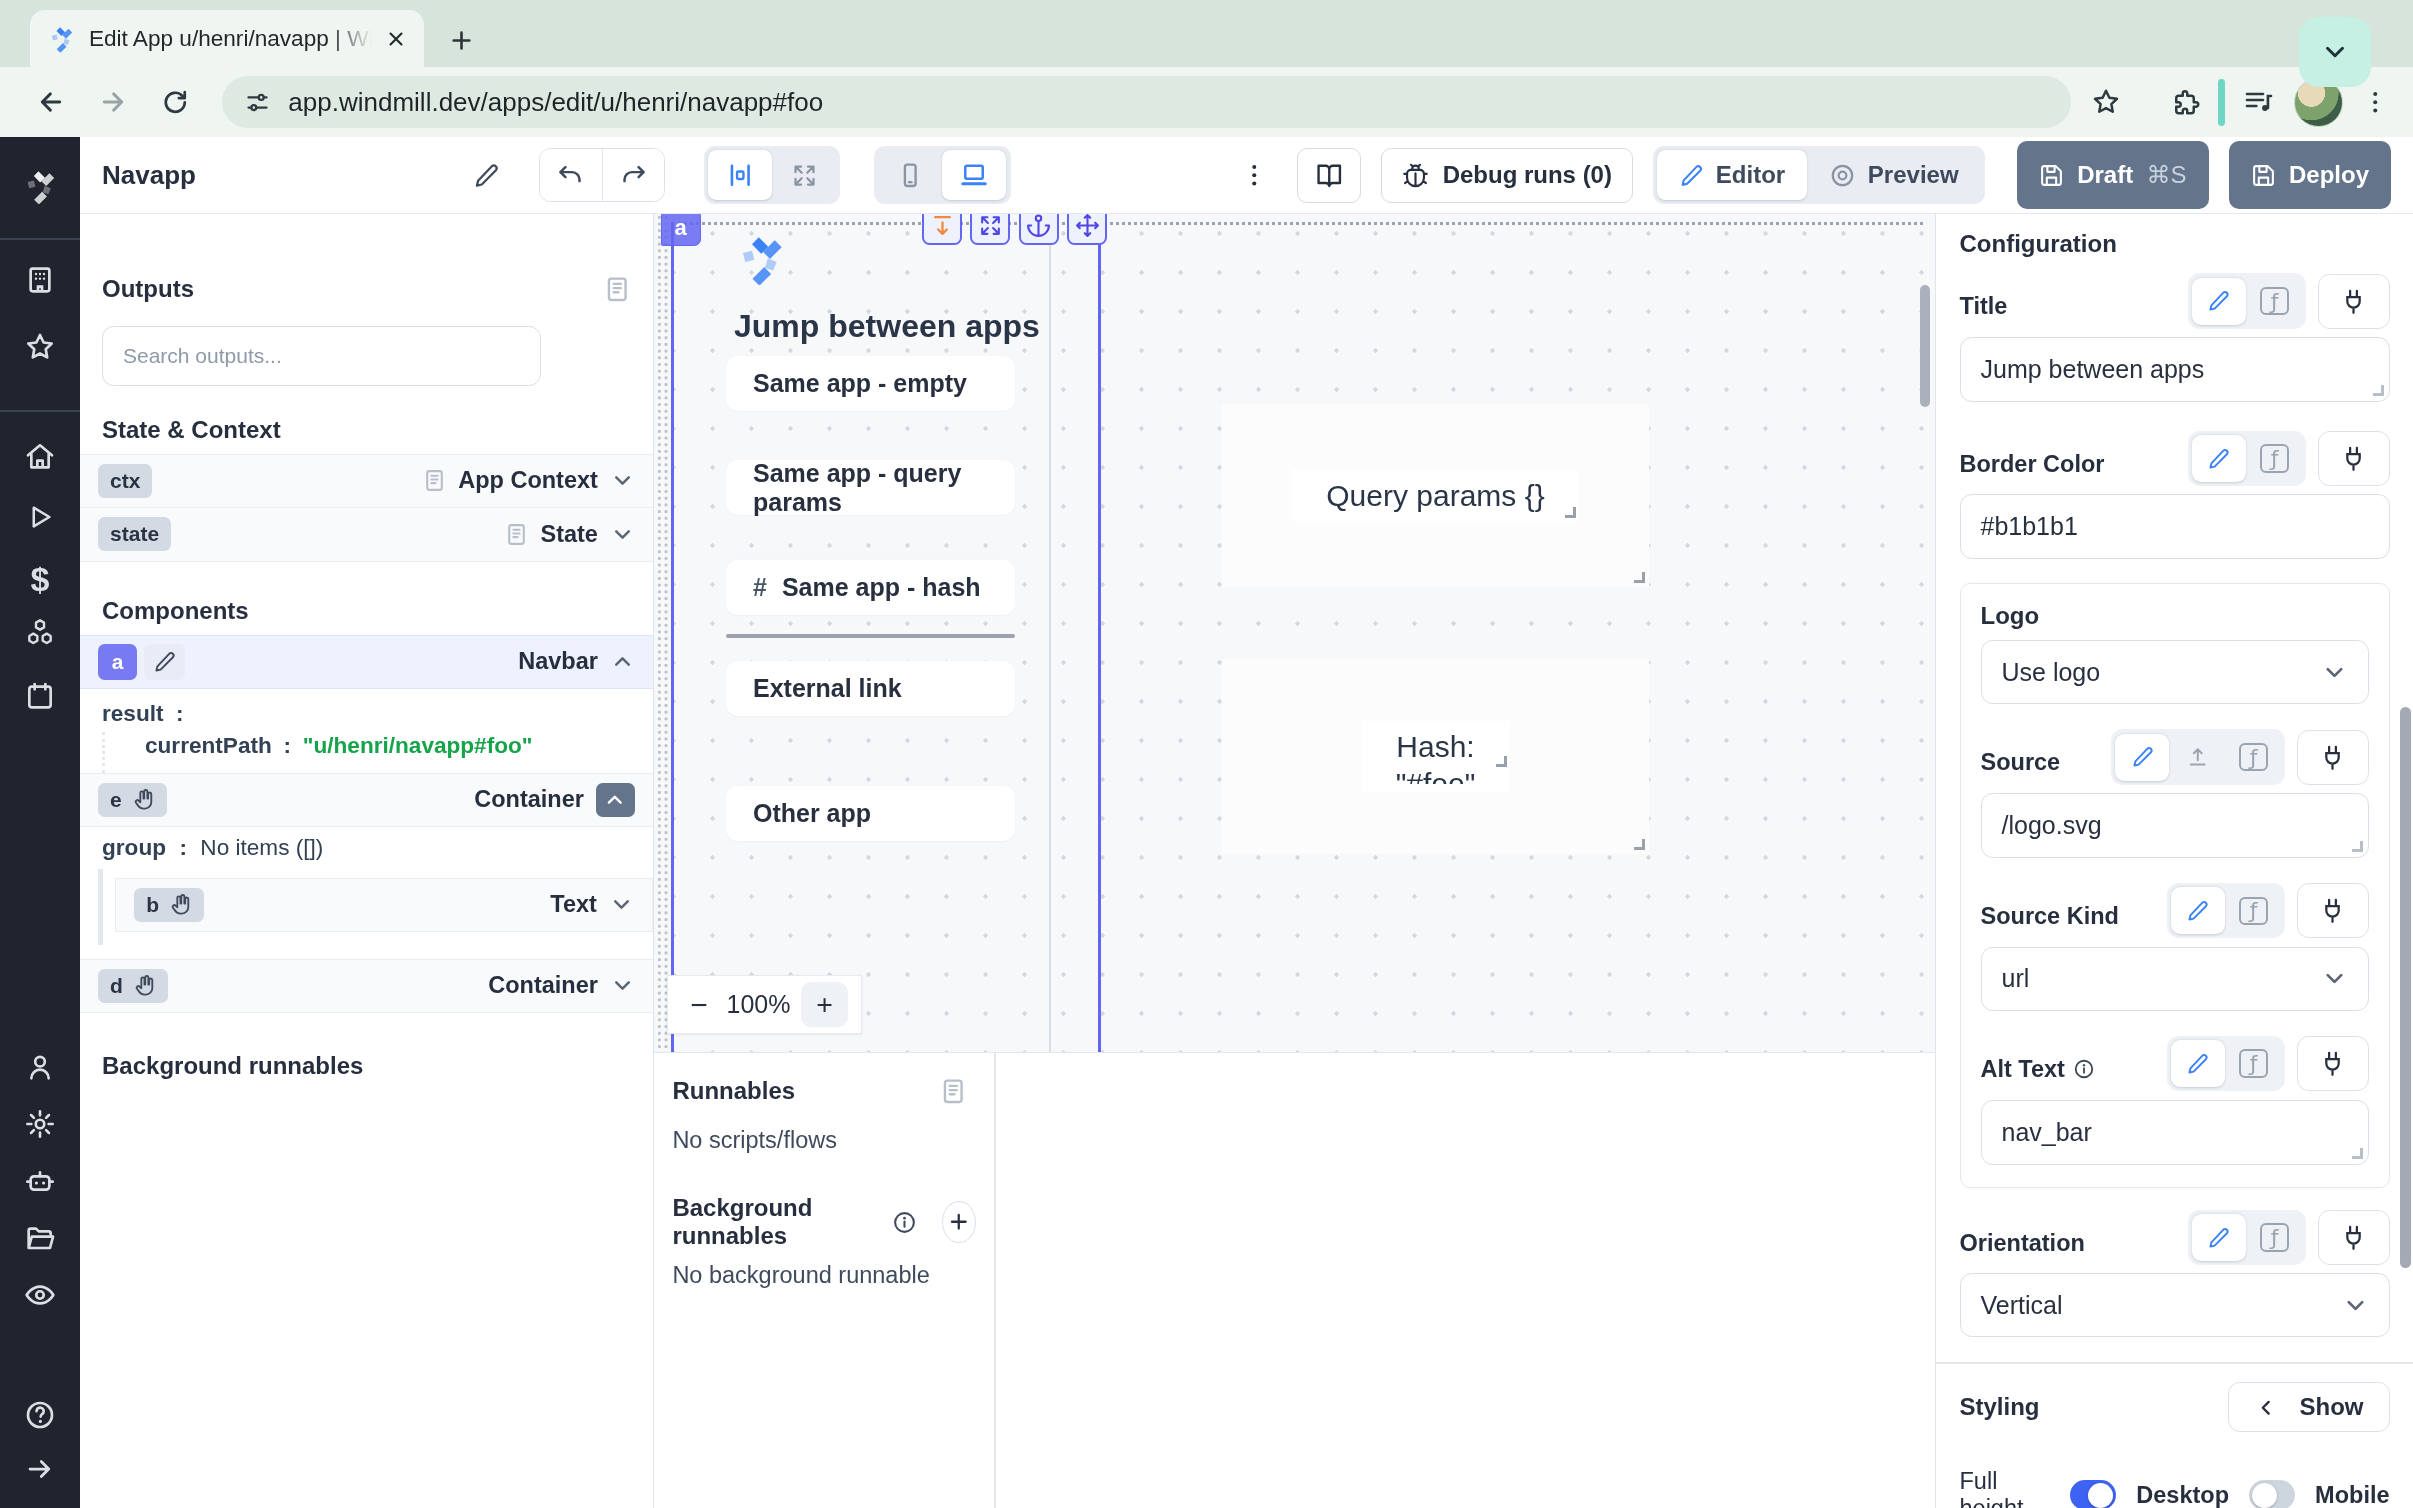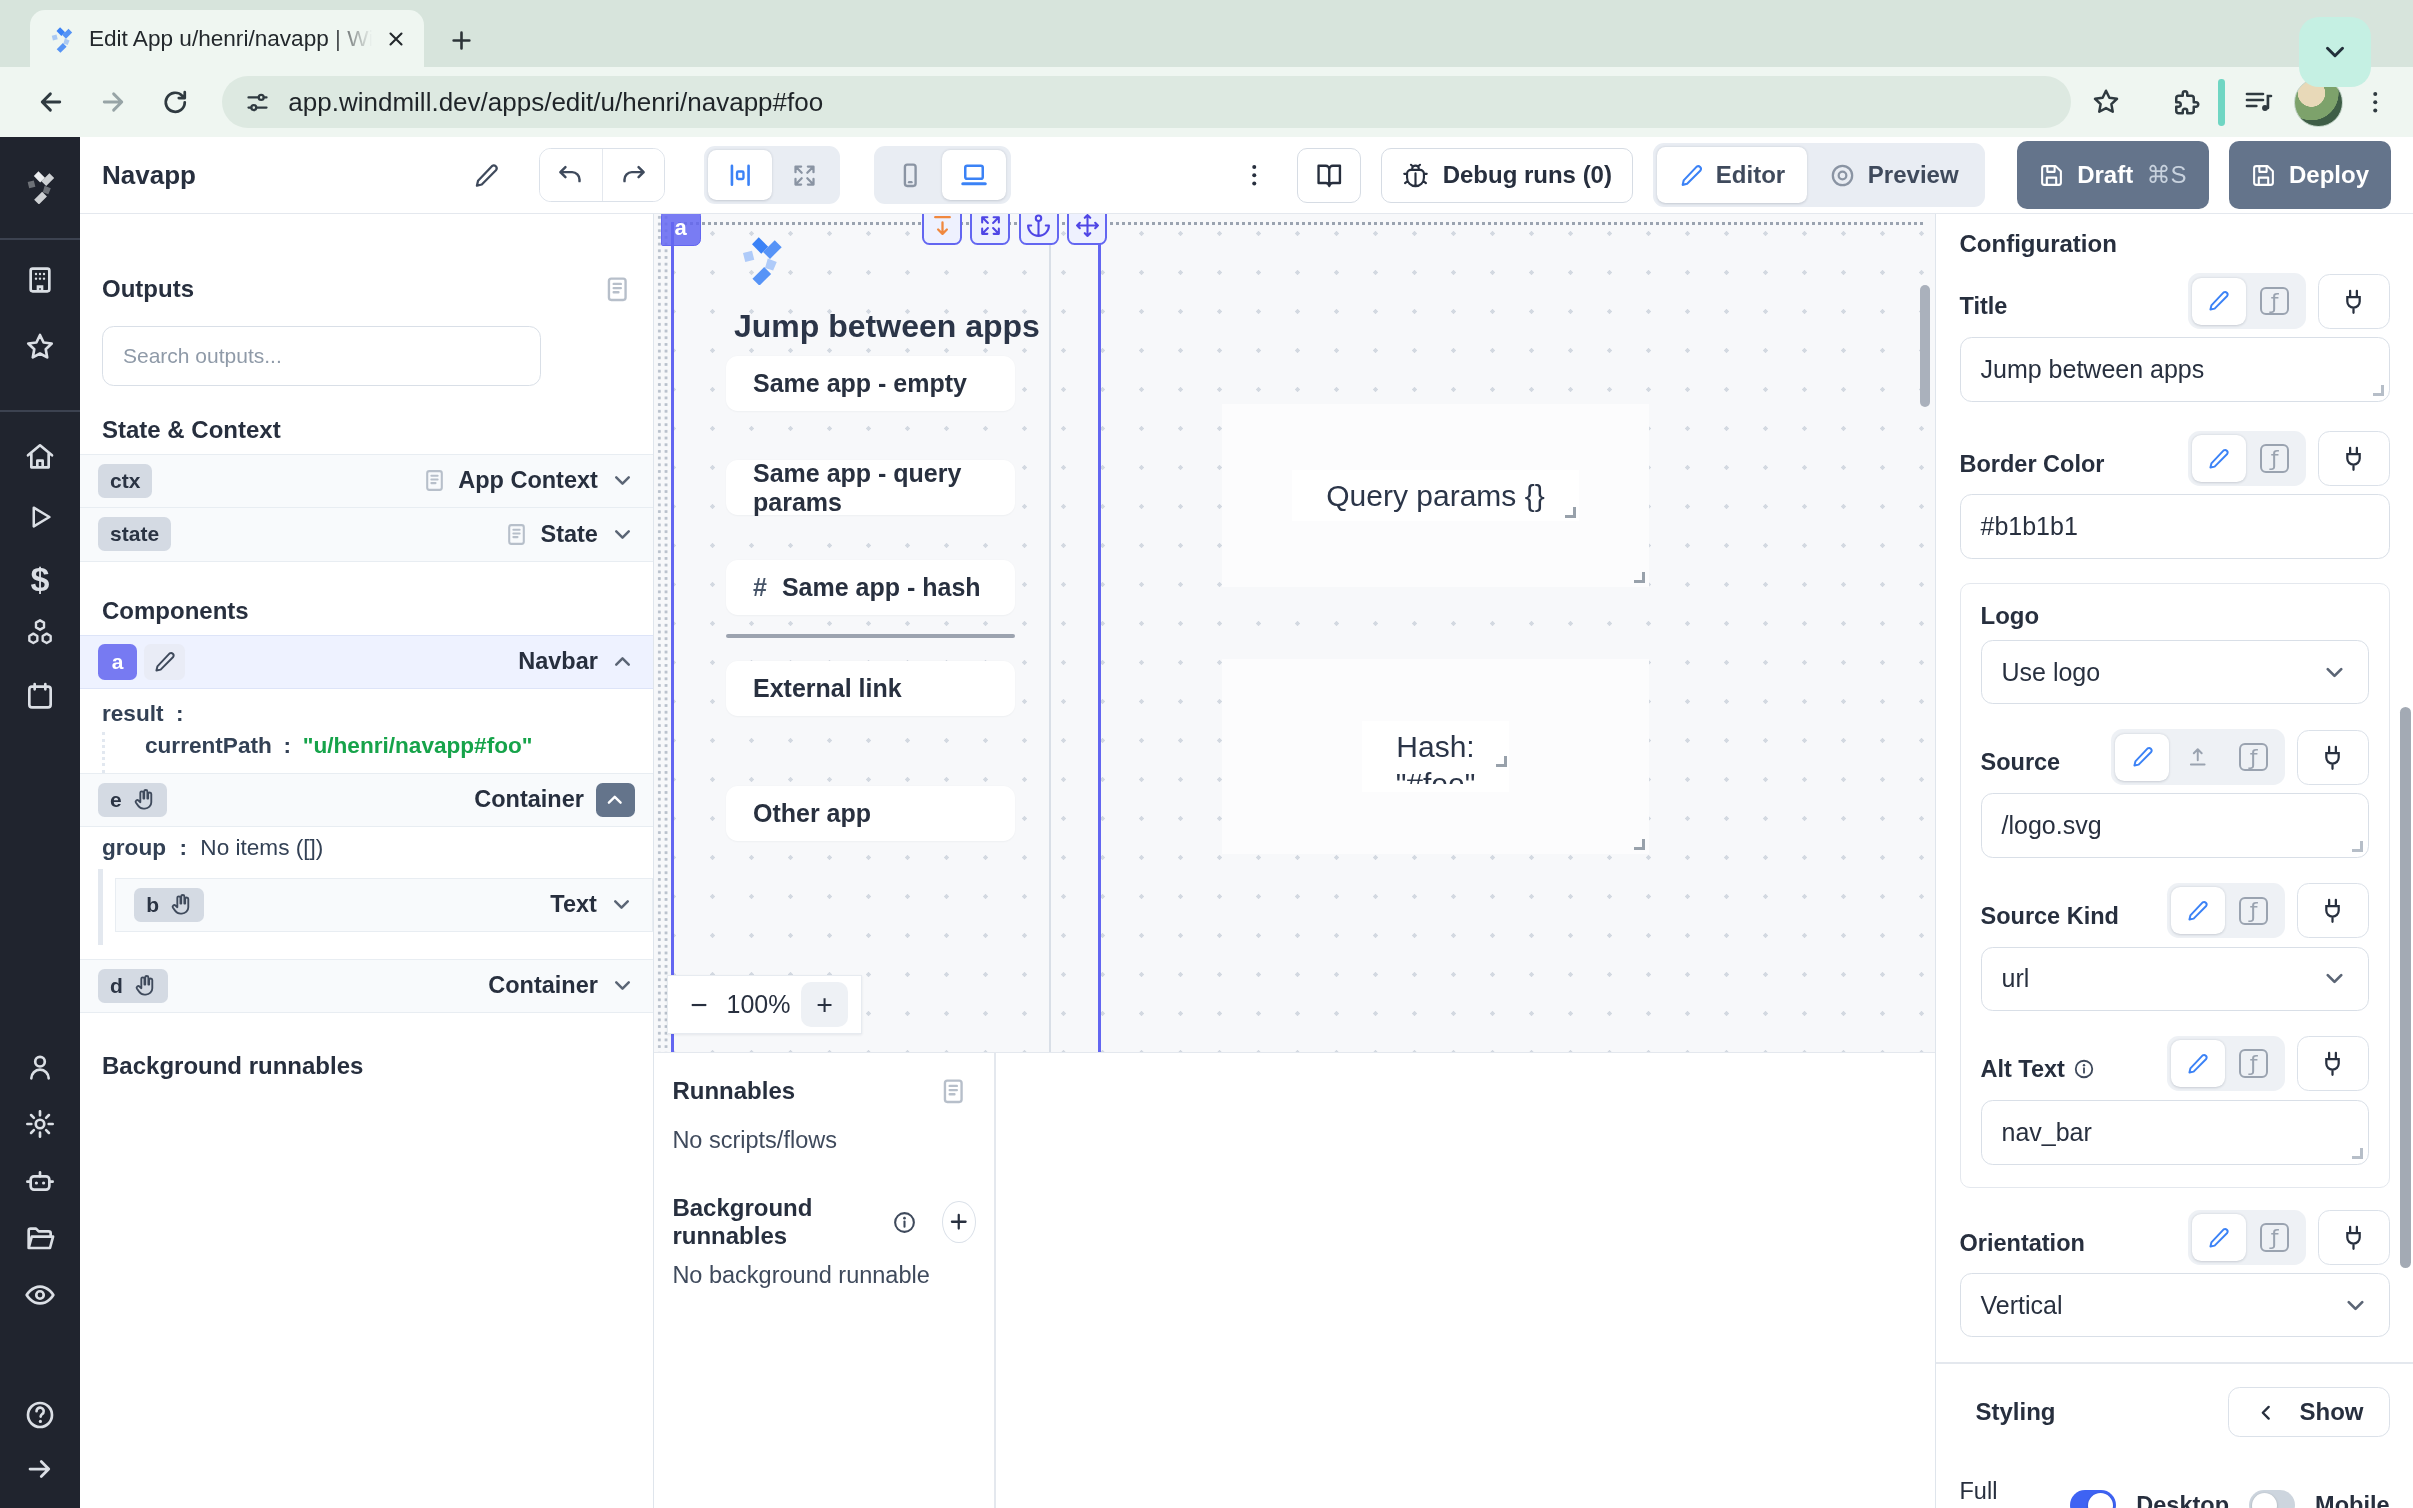--- a/index.html
+++ b/index.html
@@ -133,21 +133,21 @@
   .wmheader { position:absolute; top:137px; left:80px; right:0; height:77px; background:#fff; border-bottom:1.7px solid #e4e8ee; display:flex; align-items:center; padding:0 22px; z-index:10; }
   .wm-title { font-size:26px; font-weight:bold; color:#272f3e; }
   .hgroup { display:flex; border:1.7px solid #dbe1e9; border-radius:11.7px; overflow:hidden; }
   .hgroup .hcell { width:62px; height:52px; display:flex; align-items:center; justify-content:center; color:#3f4a5c; background:#fff; }
   .hgroup .hcell + .hcell { border-left:1.7px solid #e4e8ee; }
   .segH { background:#e9edf3; border-radius:11px; padding:4.2px; display:flex; }
   .segH .hcell { width:64px; height:50px; border-radius:8.4px; display:flex; align-items:center; justify-content:center; color:#8a94a3; }
   .segH .hcell.active { background:#fff; box-shadow:0 0.8px 2.5px rgba(30,41,59,.18); color:#3b82f6; }
   .btn-outline { display:flex; align-items:center; gap:13.4px; border:1.7px solid #d6dce4; border-radius:10px; background:#fff; height:55px; padding:0 20px; font-size:24px; font-weight:bold; color:#272f3e; }
   .segEP { background:#e9edf3; border-radius:11px; padding:4.2px; display:flex; align-items:center; }
-  .segEP .ep { display:flex; align-items:center; gap:11.7px; padding:0 22px; height:56px; border-radius:8.4px; font-size:24px; font-weight:bold; color:#3f4a5c; }
+  .segEP .ep { display:flex; align-items:center; gap:11.7px; padding:0 22px; height:50px; border-radius:8.4px; font-size:24px; font-weight:bold; color:#3f4a5c; }
   .segEP .ep.active { background:#fff; box-shadow:0 0.8px 2.5px rgba(30,41,59,.18); }
   .btn-slate { display:flex; align-items:center; gap:13.4px; background:#64748b; border-radius:10px; height:68px; padding:0 22px; font-size:24px; font-weight:bold; color:#fff; }
   .btn-slate .short { color:#c8d2de; font-weight:normal; }
 </style>
 </head>
 <body>
 
 <svg width="0" height="0" style="position:absolute">
   <defs>
     <g id="s-pencil">
@@ -1071,21 +1071,21 @@
           <span class="chev">
               <svg class="ic" width="27" height="27" viewBox="0 0 24 24">
                 <use href="#s-chevd"></use>
               </svg>
             </span>
         </div>
 
         <div class="rp-hr"></div>
 
         <div class="stylrow">
-          <span class="cfg-h" style="margin:16px">Styling</span>
+          <span class="cfg-h" style="margin:0">Styling</span>
           <span class="showbtn">
             <svg class="ic" width="23.5" height="23.5" viewBox="0 0 24 24">
                 <use href="#s-chevl"></use>
               </svg>
             <span>Show</span>
           </span>
         </div>
 
         <div class="fhrow">
           <span>Full height</span>

